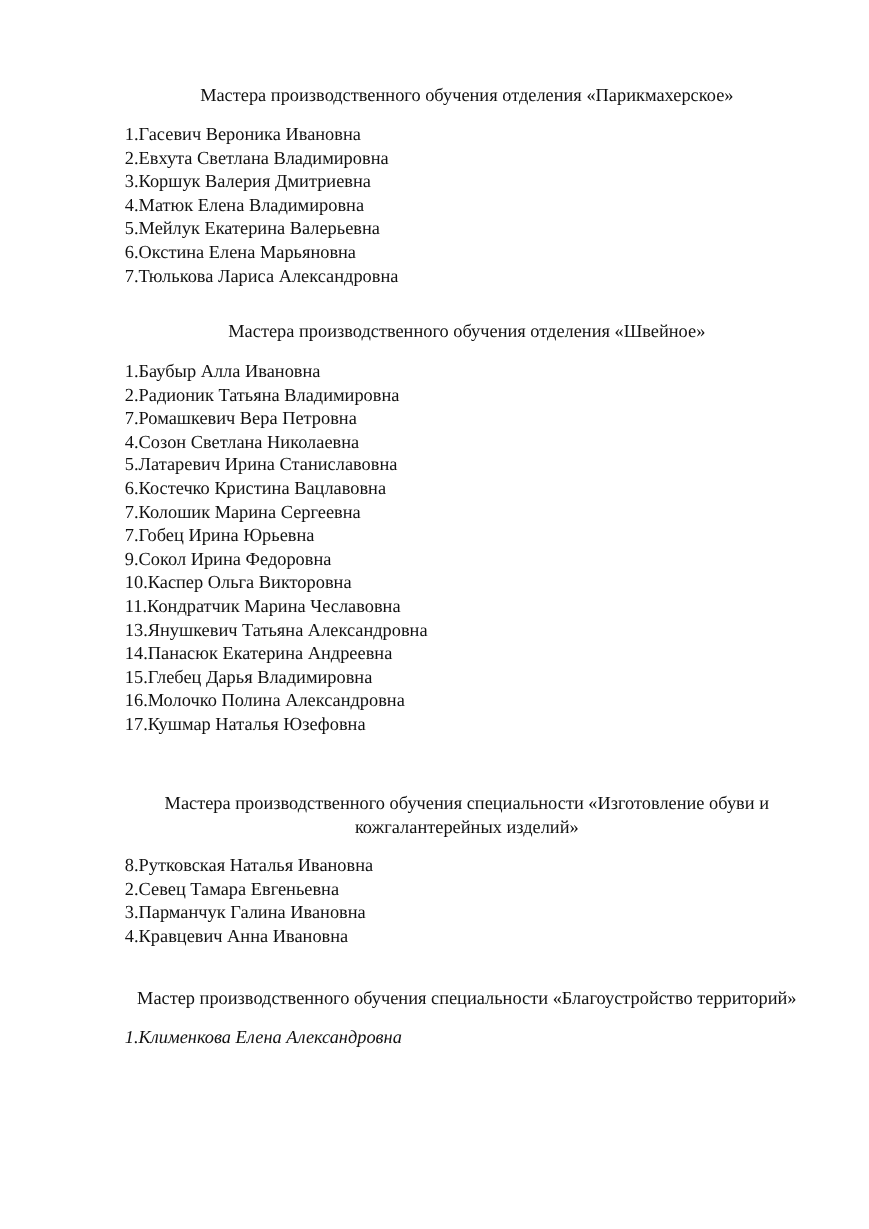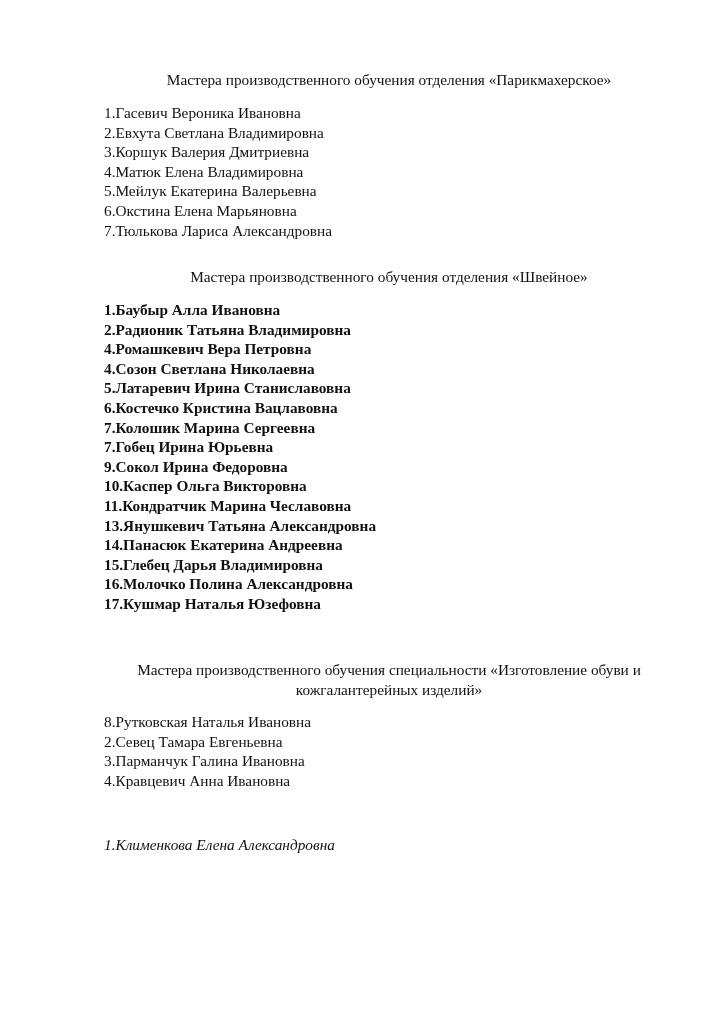--- a/index.html
+++ b/index.html
@@ -12,21 +12,21 @@
     .section { position: absolute; left: 104px; width: 570px; }
     .heading {
       text-align: center; line-height: 20px; margin: 0;
       font-weight: normal; font-size: 15.3px;
     }
     .list { list-style: none; margin: 0; padding: 0; }
     .list li { line-height: 19.6px; white-space: nowrap; }
     #sec1 { top: 70px; }
     #sec1 .list { margin-top: 13px; }
     #sec2 { top: 267px; }
-    #sec2 .list { margin-top: 13px; font-weight: bold; }
+    #sec2 .list { margin-top: 13px; }
     #sec3 { top: 660px; left: 98px; width: 582px; }
     #sec3 .list { margin-top: 12px; margin-left: 6px; }
     #sec4 { top: 823px; left: 98px; width: 582px; }
     #sec4 .list { margin-top: 12px; margin-left: 6px; font-style: italic; }
   </style>
 </head>
 <body>
 
 <div class="page">
 
@@ -41,21 +41,21 @@
       <li>6.Окстина Елена Марьяновна</li>
       <li>7.Тюлькова Лариса Александровна</li>
     </ul>
   </div>
 
   <div class="section" id="sec2">
     <h2 class="heading">Мастера производственного обучения отделения «Швейное»</h2>
     <ul class="list">
       <li>1.Баубыр Алла Ивановна</li>
       <li>2.Радионик Татьяна Владимировна</li>
-      <li>4.Ромашкевич Вера Петровна</li>
+      <li>7.Ромашкевич Вера Петровна</li>
       <li>4.Созон Светлана Николаевна</li>
       <li>5.Латаревич Ирина Станиславовна</li>
       <li>6.Костечко Кристина Вацлавовна</li>
       <li>7.Колошик Марина Сергеевна</li>
       <li>7.Гобец Ирина Юрьевна</li>
       <li>9.Сокол Ирина Федоровна</li>
       <li>10.Каспер Ольга Викторовна</li>
       <li>11.Кондратчик Марина Чеславовна</li>
       <li>13.Янушкевич Татьяна Александровна</li>
       <li>14.Панасюк Екатерина Андреевна</li>
@@ -69,18 +69,19 @@
     <h2 class="heading">Мастера производственного обучения специальности «Изготовление обуви и кожгалантерейных изделий»</h2>
     <ul class="list">
       <li>8.Рутковская Наталья Ивановна</li>
       <li>2.Севец Тамара Евгеньевна</li>
       <li>3.Парманчук Галина Ивановна</li>
       <li>4.Кравцевич Анна Ивановна</li>
     </ul>
   </div>
 
   <div class="section" id="sec4">
+    <h2 class="heading">Мастер производственного обучения специальности «Благоустройство территорий»</h2>
     <ul class="list">
       <li>1.Клименкова Елена Александровна</li>
     </ul>
   </div>
 
 </div>
 
 </body></html>

